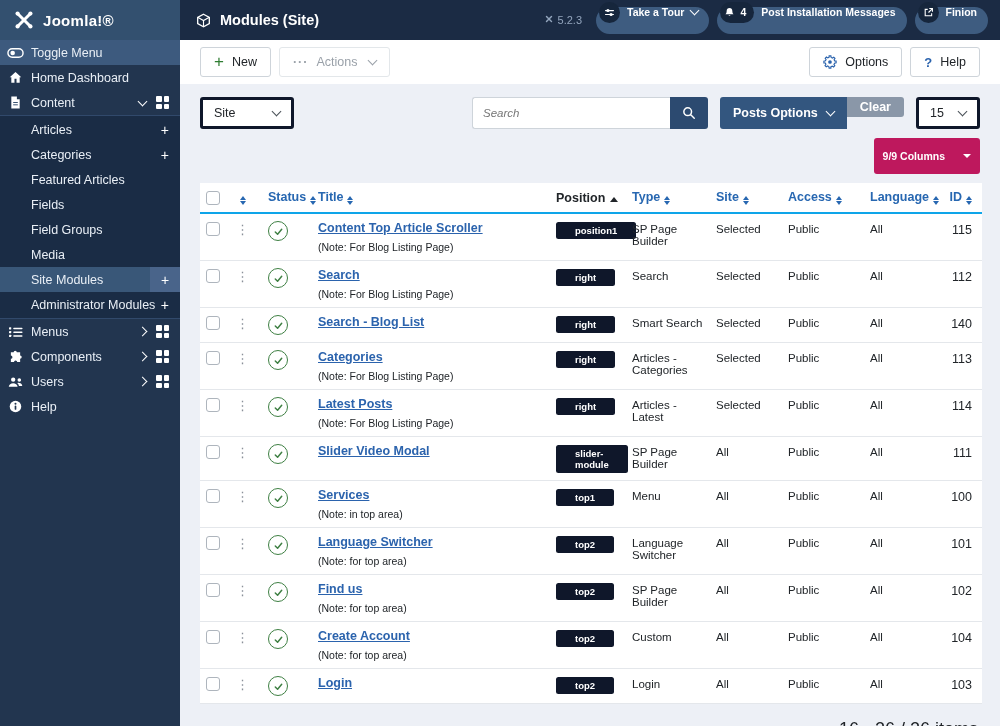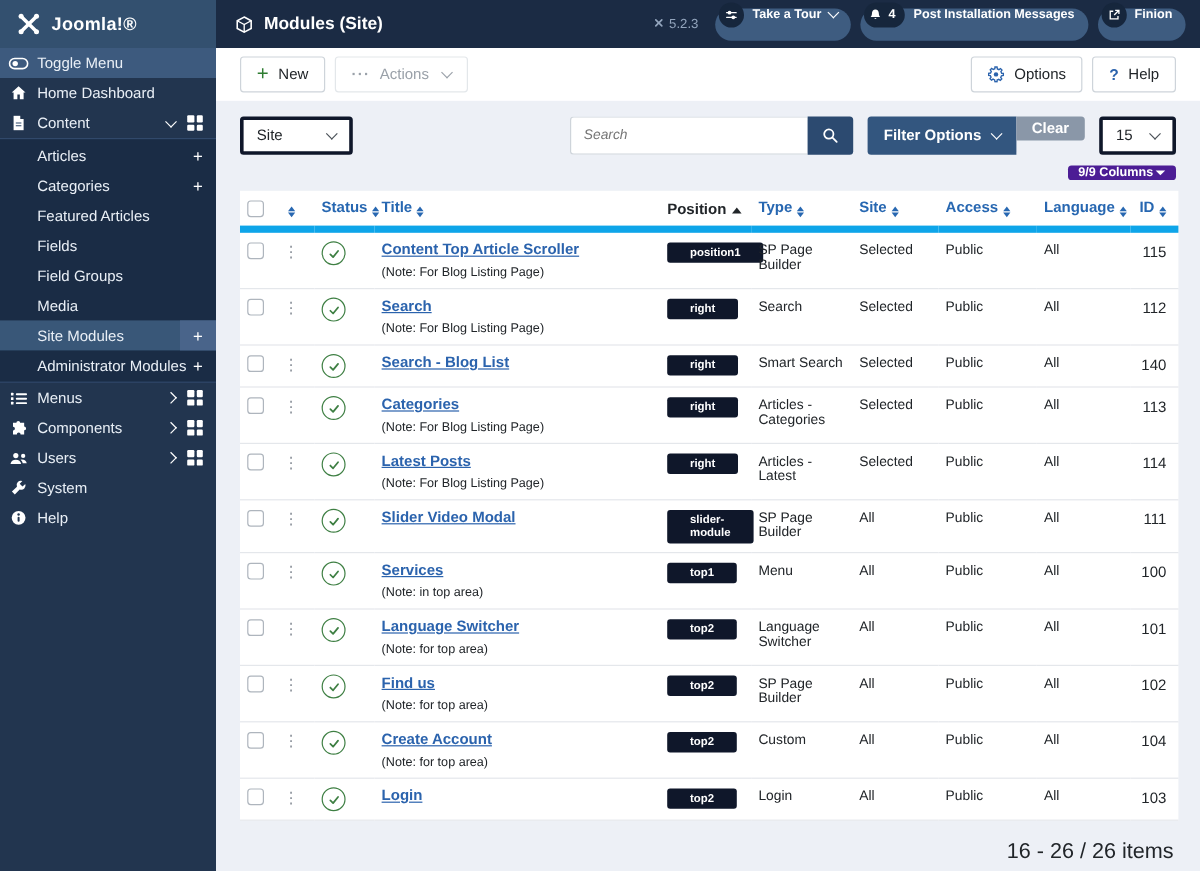--- a/index.html
+++ b/index.html
@@ -51,26 +51,26 @@
   .select { background:#fff; border:3px solid #0f172a; border-radius:3px; height:32px; display:flex; align-items:center; justify-content:space-between; font-size:12.5px; color:#212529; padding:0 11px; cursor:pointer; }
   .schev { width:7px; height:7px; border-right:1.7px solid #495057; border-bottom:1.7px solid #495057; transform:rotate(45deg); margin-top:-3px; flex:none; margin-left:14px; }
   .searchwrap { display:flex; margin-left:auto; }
   .search-input { width:198px; height:32px; border:1px solid #ced4da; border-right:none; border-radius:3px 0 0 3px; padding:0 10px; font-size:11.5px; font-style:italic; color:#8a9099; background:#fff; font-family:inherit; }
   .search-btn { width:38px; height:32px; background:#2C4A70; border:none; border-radius:0 3px 3px 0; display:flex; align-items:center; justify-content:center; cursor:pointer; }
   .fgroup { display:flex; margin-left:12px; }
   .btn-filter { background:#33567F; color:#fff; font-weight:bold; font-size:12.5px; height:32px; padding:0 13px; border:none; border-radius:3px 0 0 3px; display:flex; align-items:center; gap:9px; cursor:pointer; font-family:inherit; }
   .btn-clear { background:#8A97A8; color:#fff; font-weight:bold; font-size:12.5px; height:20px; padding:0 13px; border:none; border-radius:0 3px 3px 0; cursor:pointer; font-family:inherit; }
 
   .columns-row { display:flex; justify-content:flex-end; padding:9px 20px 0 20px; flex:none; }
-  .btn-columns { background:#4c1d95; color:#fff; font-size:10.5px; font-weight:bold; border:none; border-radius:3px; padding:0 9px; display:flex; align-items:center; gap:2px; cursor:pointer; font-family:inherit; }
+  .btn-columns { background:#be185d; color:#fff; font-size:10.5px; font-weight:bold; border:none; border-radius:3px; padding:12px 9px; display:flex; align-items:center; gap:18px; cursor:pointer; font-family:inherit; }
   .caret-dn { width:0; height:0; border-left:4px solid transparent; border-right:4px solid transparent; border-top:4px solid #fff; }
 
   .table-wrap { margin:9px 18px 0 20px; background:#fff; flex:none; }
   table { width:100%; border-collapse:collapse; table-layout:fixed; }
-  thead th { font-size:12.5px; font-weight:bold; color:#2767B1; text-align:left; padding:7px 6px 7px 6px; border-bottom:6px solid #0ea5e9; white-space:nowrap; }
+  thead th { font-size:12.5px; font-weight:bold; color:#2767B1; text-align:left; padding:7px 6px 7px 6px; border-bottom:2px solid #0ea5e9; white-space:nowrap; }
   thead th.col-pos { color:#212529; }
   thead th.col-id { text-align:right; padding-right:10px; }
   .sorticon { display:inline-flex; flex-direction:column; gap:1px; margin-left:4px; vertical-align:1px; }
   .sorticon i { display:block; width:0; height:0; border-left:3.5px solid transparent; border-right:3.5px solid transparent; }
   .sorticon .up { border-bottom:4px solid #2767B1; }
   .sorticon .dn { border-top:4px solid #2767B1; }
   .asc-arrow { display:inline-block; width:0; height:0; border-left:4px solid transparent; border-right:4px solid transparent; border-bottom:5px solid #212529; margin-left:5px; }
   tbody td { padding:7px 6px; font-size:11.5px; color:#212529; border-bottom:1px solid #e4e7eb; vertical-align:top; }
   tbody td.cell-id { text-align:right; font-size:12.5px; padding-right:10px; padding-top:9px; }
   .checkbox { width:14px; height:14px; border:1px solid #aeb5bd; border-radius:3px; background:#fff; margin-top:1px; cursor:pointer; }
@@ -303,28 +303,20 @@
             <i></i>
             <i></i>
             <i></i>
             <i></i>
           </span>
         </span>
       </div>
       <div class="sb-item">
         <span class="sb-icon">
           <svg width="13" height="13" viewBox="0 0 14 14">
-            <path fill="#fff" d="M13 3.6a3.8 3.8 0 0 1-5 4.9L3.6 13 1 10.4l4.5-4.4a3.8 3.8 0 0 1 4.9-5L8 3.4l2.5 2.5z"></path>
-          </svg>
-        </span>
-        <span class="sb-label">System</span>
-      </div>
-      <div class="sb-item">
-        <span class="sb-icon">
-          <svg width="13" height="13" viewBox="0 0 14 14">
             <circle cx="7" cy="7" r="6.2" fill="#fff"></circle>
             <circle cx="7" cy="4" r="1.1" fill="#22354F"></circle>
             <rect x="6.1" y="6" width="1.8" height="4.6" rx="0.9" fill="#22354F"></rect>
           </svg>
         </span>
         <span class="sb-label">Help</span>
       </div>
     </nav>
 
   <div class="main">
@@ -365,21 +357,21 @@
         <input class="search-input" placeholder="Search" style="">
         <button class="search-btn">
           <svg width="14" height="14" viewBox="0 0 16 16">
             <circle cx="6.5" cy="6.5" r="4.4" fill="none" stroke="#fff" stroke-width="1.7"></circle>
             <path d="M10 10l4 4" stroke="#fff" stroke-width="1.7" stroke-linecap="round"></path>
           </svg>
         </button>
       </div>
       <div class="fgroup">
         <button class="btn-filter">
-          <span>Filter Options</span>
+          <span>Posts Options</span>
           <span class="chev-w" style="border-width:0 1.8px 1.8px 0;border-style:solid;border-color:#fff"></span>
         </button>
         <button class="btn-clear">Clear</button>
       </div>
       <div class="select" style="width:64px;margin-left:12px">
         <span>15</span>
         <span class="schev" style="margin-left:6px"></span>
       </div>
     </div>
 

